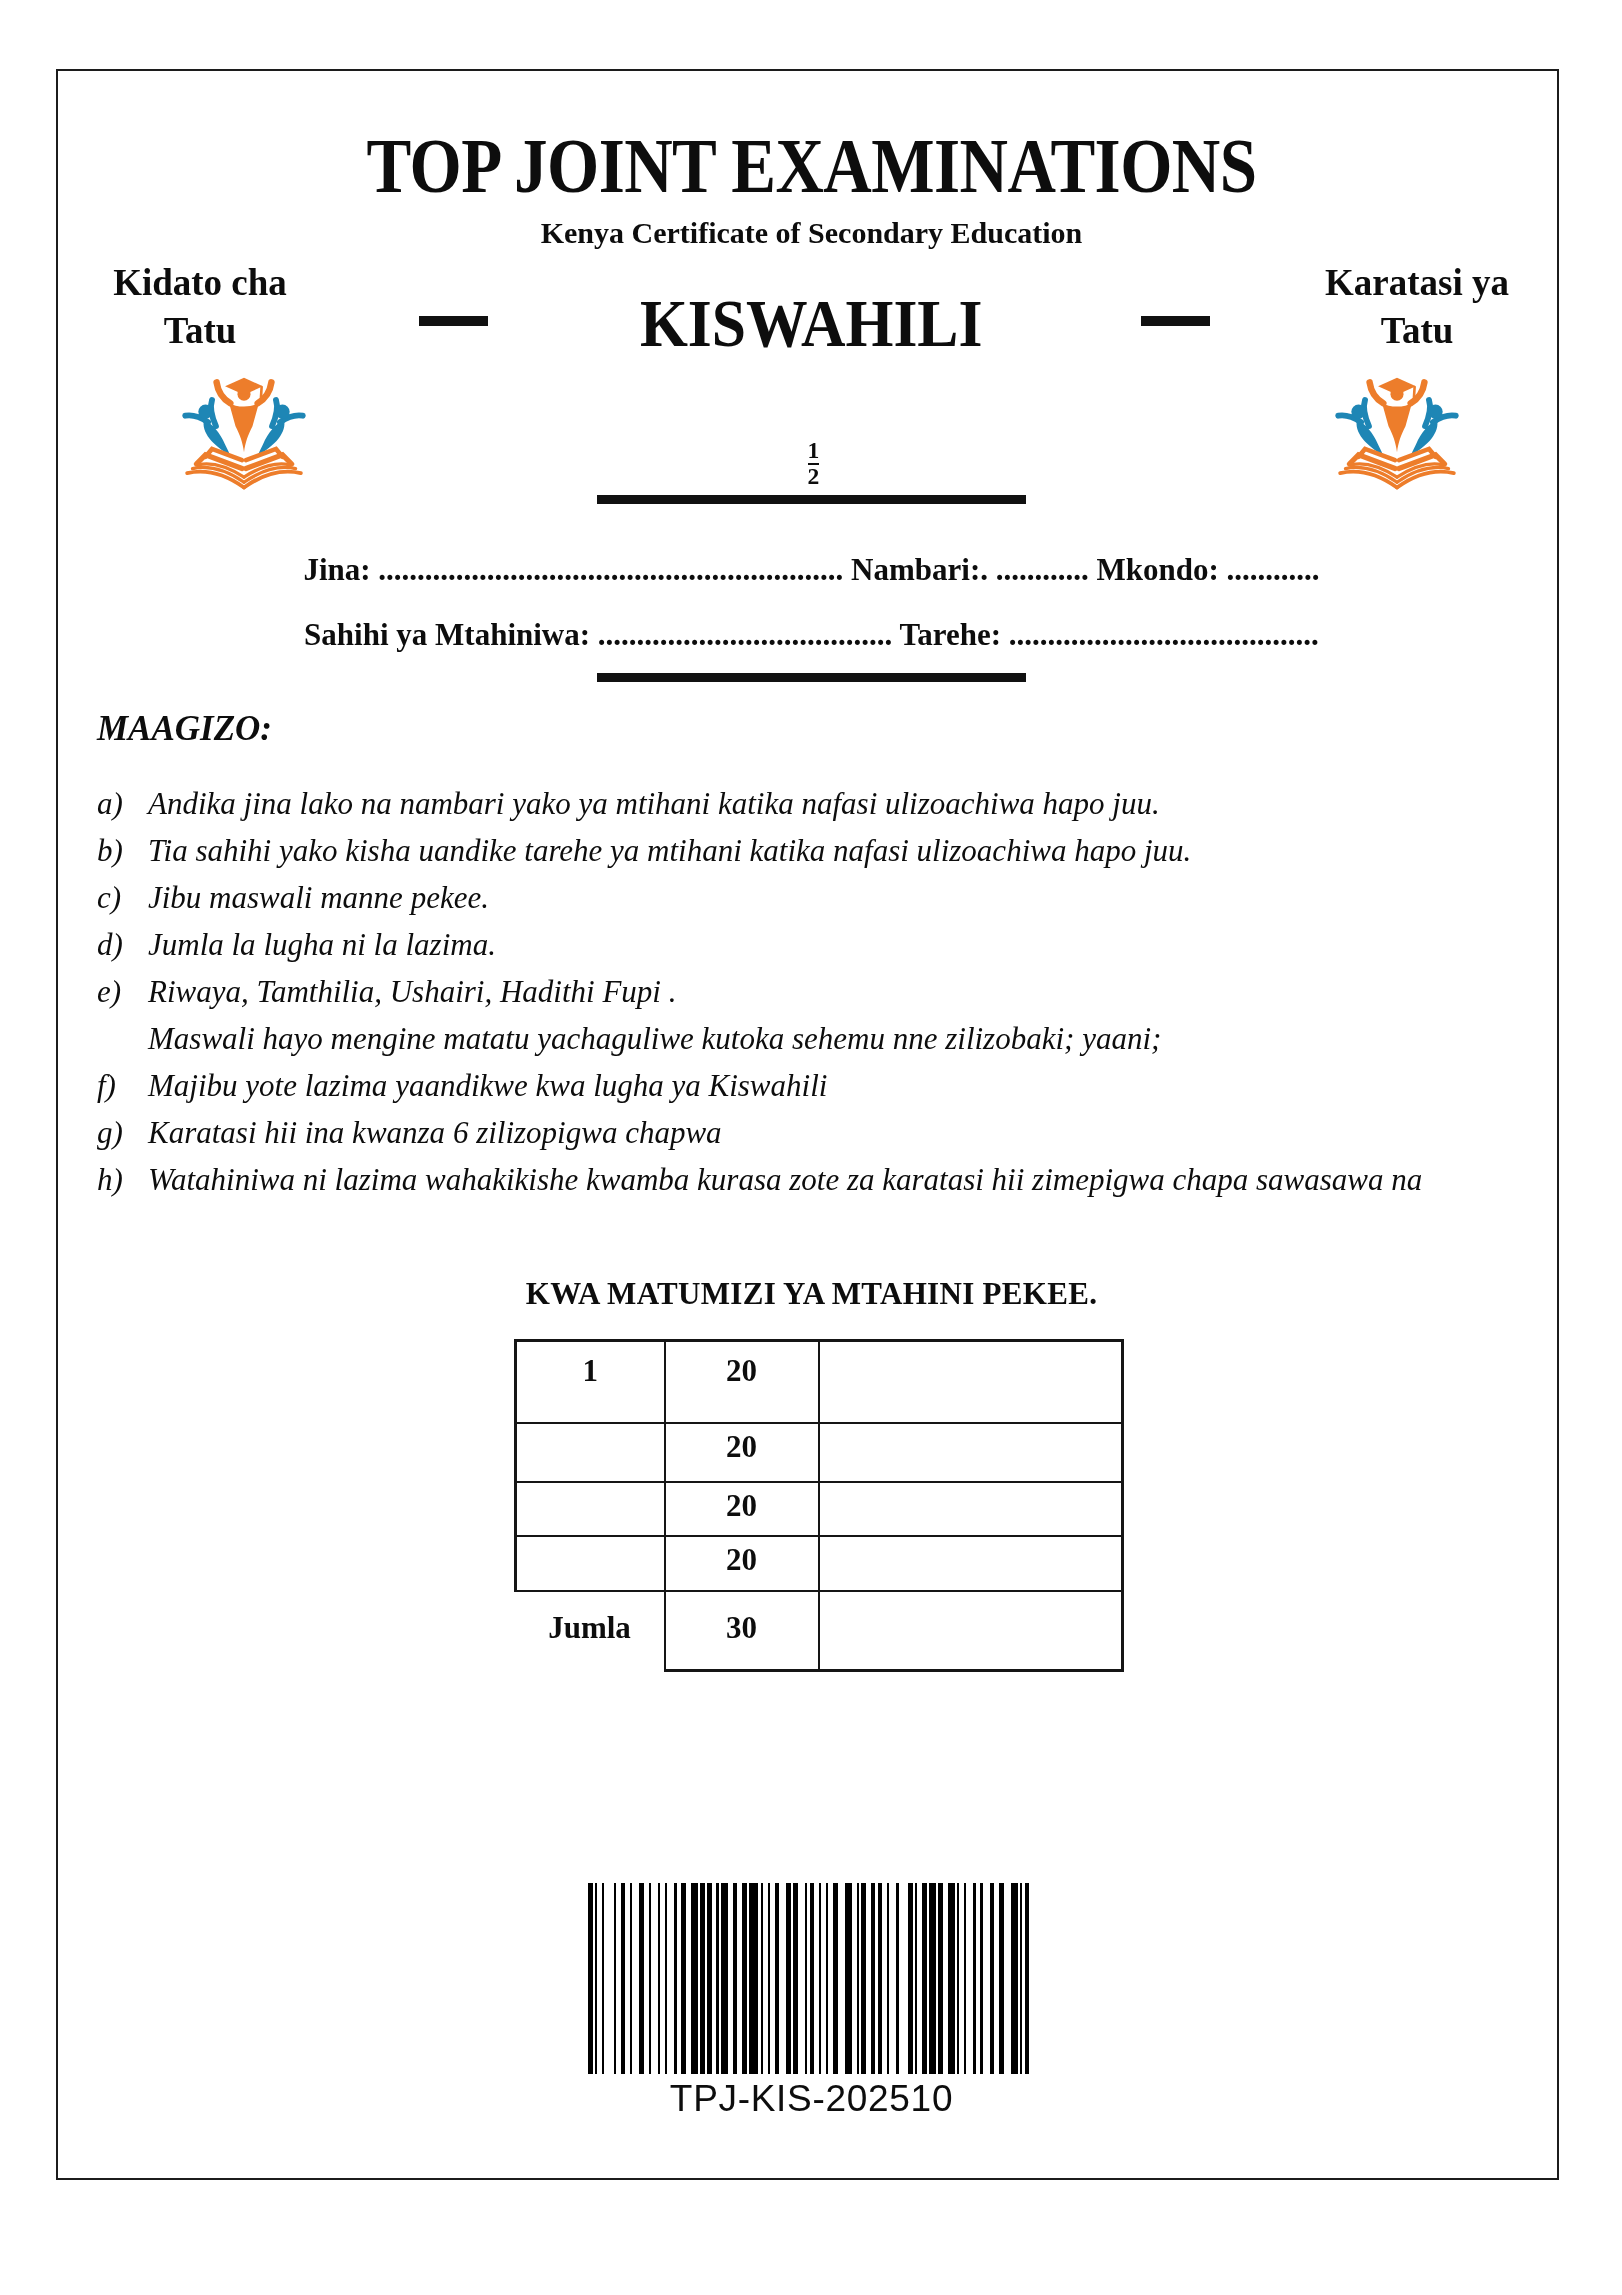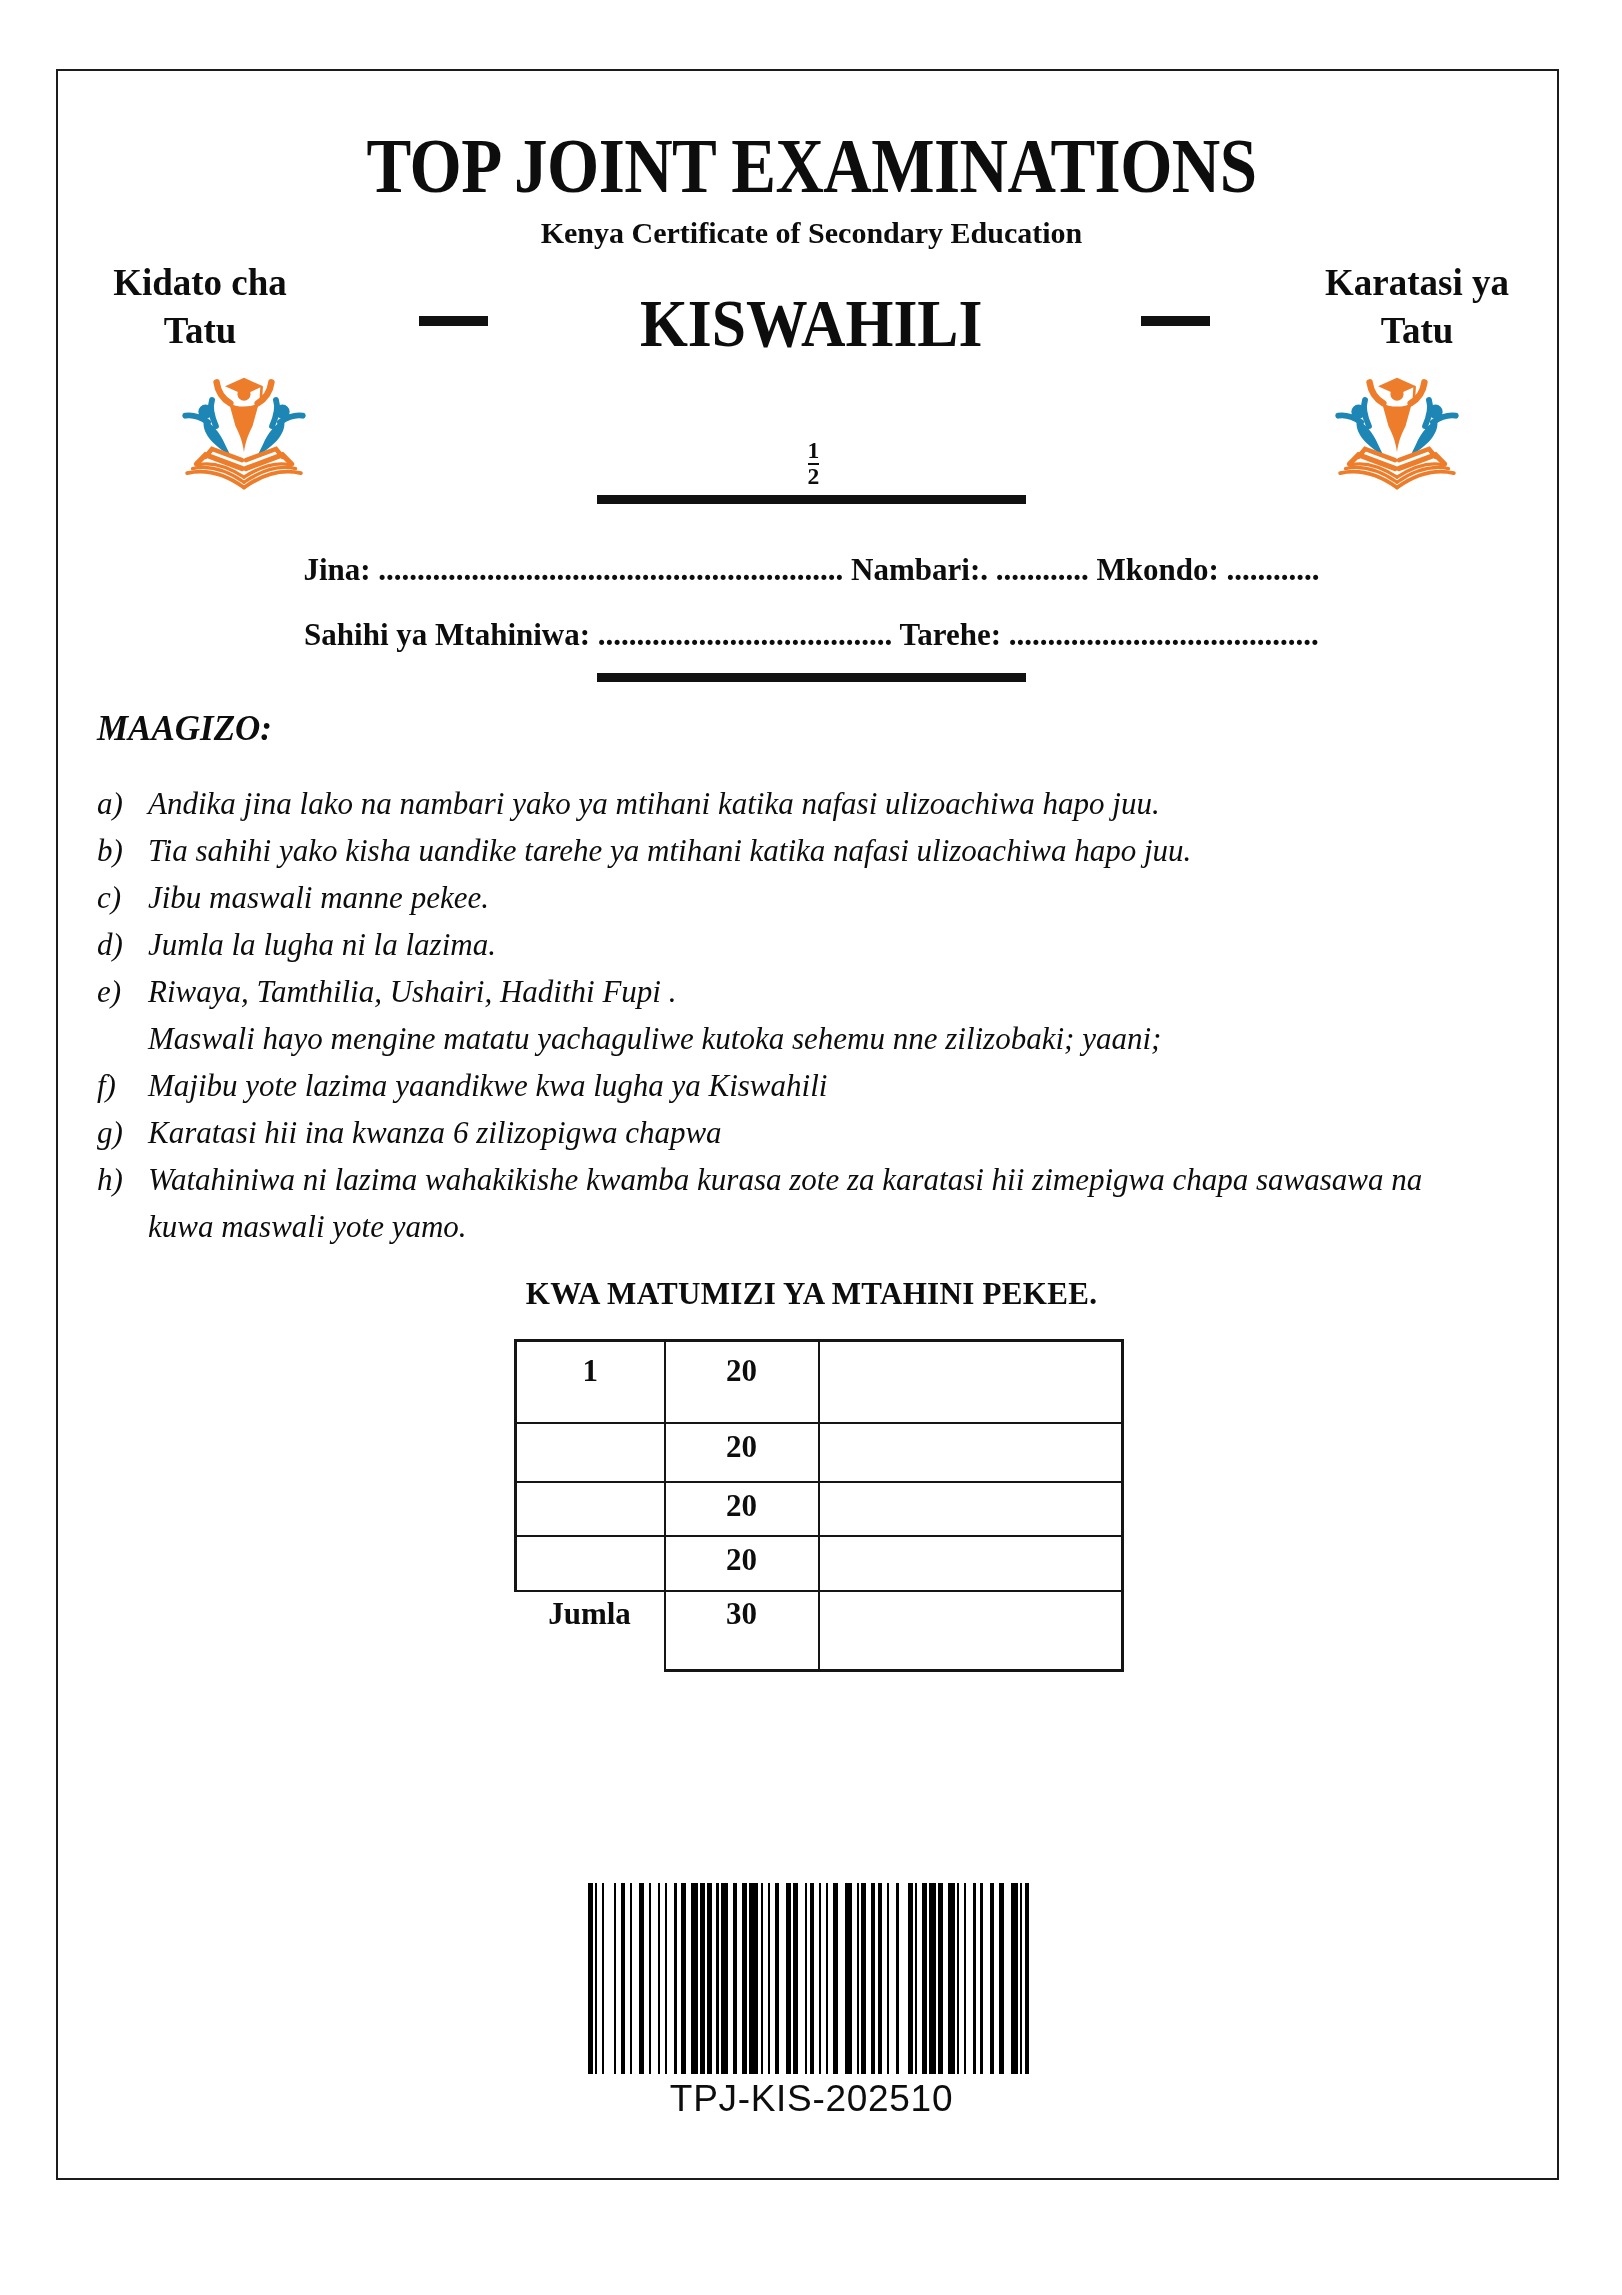--- a/index.html
+++ b/index.html
@@ -56,21 +56,21 @@
   .marks-heading { top:1276px; font-size:31px; font-weight:bold; letter-spacing:0.3px; }
 
   .marks-table-wrap { left:514px; top:1339px; }
   table.marks { border-collapse:collapse; table-layout:fixed; }
   table.marks th, table.marks td {
       border:2px solid #151515; font-weight:bold; font-size:31px;
       text-align:center; vertical-align:top; font-family:"Liberation Serif", serif; }
   table.marks tr:first-child > * { border-top-width:3.3px; padding-top:10.5px; }
   table.marks tr > *:first-child { border-left-width:3.3px; }
   table.marks tr > *:last-child  { border-right-width:3.3px; }
-  table.marks tr:last-child > *  { border-bottom-width:3.3px; padding-top:4px; }
+  table.marks tr:last-child > *  { border-bottom-width:3.3px; padding-top:18px; }
   table.marks td { padding-top:5.2px; }
   table.marks tr:nth-child(1){ height:82px; }
   table.marks tr:nth-child(2){ height:59px; }
   table.marks tr:nth-child(3){ height:54px; }
   table.marks tr:nth-child(4){ height:55px; }
   table.marks tr:nth-child(5){ height:80px; }
   table.marks tr:nth-child(6){ height:92px; }
   table.marks tr:last-child > td:first-child { border-left:none; border-bottom:none; }
 
   .barcode { left:588px; top:1883px; width:442px; height:191px; display:flex; }
@@ -227,21 +227,20 @@
     <div class="instr-item">
       <span class="instr-label">g)</span>
       <div class="instr-content">
         <div class="instr-line"><span>Karatasi hii ina kwanza </span><b>6</b><span> zilizopigwa chapwa</span></div>
       </div>
     </div>
     <div class="instr-item">
       <span class="instr-label">h)</span>
       <div class="instr-content">
         <div class="instr-line"><span>Watahiniwa ni </span><b>lazima</b><span> wahakikishe kwamba kurasa zote za karatasi hii zimepigwa chapa sawasawa na</span></div>
-        <div class="instr-line"><span>kuwa maswali yote yamo.</span></div>
       </div>
     </div>
   </div>
 
 <div class="abs centered marks-heading">KWA MATUMIZI YA MTAHINI PEKEE.</div>
 
 <div class="abs marks-table-wrap">
   <table class="marks">
     <colgroup>
       <col style="width:149px">

